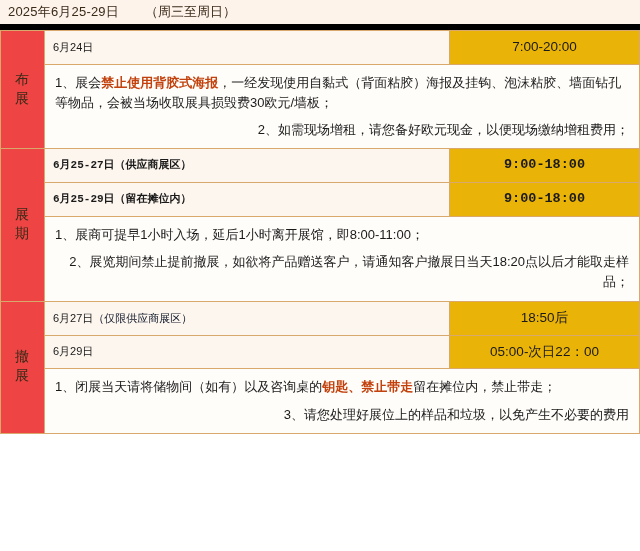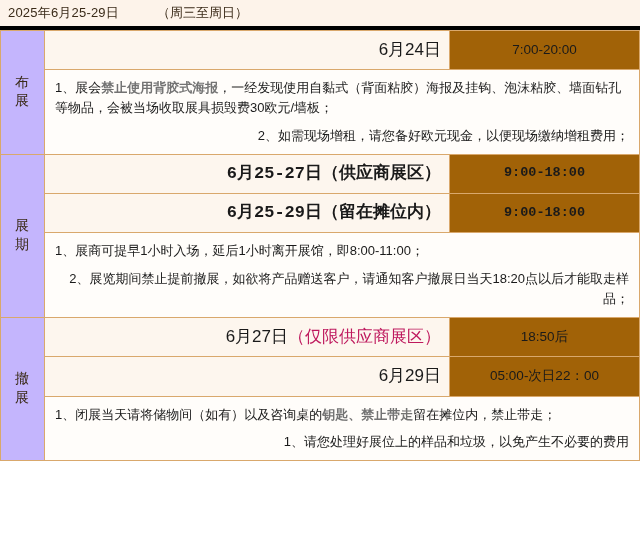--- a/index.html
+++ b/index.html
@@ -20,92 +20,92 @@
     height: 551px;
     position: relative;
     box-sizing: border-box;
   }
   .header-bar {
     display: flex;
     align-items: center;
     height: 30px;
     padding-left: 8px;
     background: #fdf3ea;
-    border-bottom: 4px solid #000000;
+    border-bottom: 6px solid #000000;
     box-sizing: border-box;
     font-size: 13px;
     color: #3a2a18;
   }
   .header-bar .hdr-date {
     letter-spacing: 0.2px;
   }
   .header-bar .hdr-week {
-    margin-left: 38px;
+    margin-left: 26px;
   }
   table.grid {
     border-collapse: collapse;
     width: 640px;
     table-layout: fixed;
   }
   table.grid td {
     border: 1px solid #d9a86c;
     padding: 6px 8px;
     vertical-align: middle;
     box-sizing: border-box;
     line-height: 1.55;
   }
   .rowlabel {
     width: 44px;
     text-align: center;
-    background: #c4b5fd;
+    background: #ef4444;
     color: #3a2a18;
     font-size: 14px;
     letter-spacing: 1px;
     padding: 6px 4px !important;
     margin-left: 32px;
   }
   .rowlabel span {
     display: inline-block;
     width: 16px;
     word-break: break-all;
     line-height: 1.35;
   }
   .cell-date {
-    text-align: right;
+    text-align: left;
     background: #fdf6ee;
-    font-size: 17px;
+    font-size: 11px;
     color: #1a1a1a;
     height: 30px;
   }
   .cell-time {
     text-align: center;
-    background: #a16207;
+    background: #eab308;
     font-size: 13.5px;
     color: #1a1a1a;
     height: 30px;
     margin-top: 48px;
   }
   .cell-text {
     background: #fffdfa;
     font-size: 13px;
     color: #1a1a1a;
     padding: 8px 10px !important;
   }
   .cell-text p {
     margin: 0 0 7px 0;
   }
   .cell-text p:last-child {
     margin-bottom: 0;
     text-align: right;
   }
   .red {
-    color: #be185d;
+    color: #0f172a;
   }
   .em-red {
-    color: #737373;
+    color: #c2410c;
     font-weight: bold;
   }
   .b {
     font-weight: bold;
     font-family: Liberation Mono, monospace;
   }
 </style>
 </head>
 <body>
 
@@ -160,19 +160,19 @@
         </td>
         <td class="cell-time">18:50后</td>
       </tr>
       <tr>
         <td class="cell-date">6月29日</td>
         <td class="cell-time">05:00-次日22：00</td>
       </tr>
       <tr>
         <td class="cell-text" colspan="2">
           <p>1、闭展当天请将储物间（如有）以及咨询桌的<span class="em-red">钥匙、禁止带走</span>留在摊位内，禁止带走；</p>
-          <p>1、请您处理好展位上的样品和垃圾，以免产生不必要的费用</p>
+          <p>3、请您处理好展位上的样品和垃圾，以免产生不必要的费用</p>
         </td>
       </tr>
 
     </tbody>
   </table>
 </div>
 
 </body></html>

